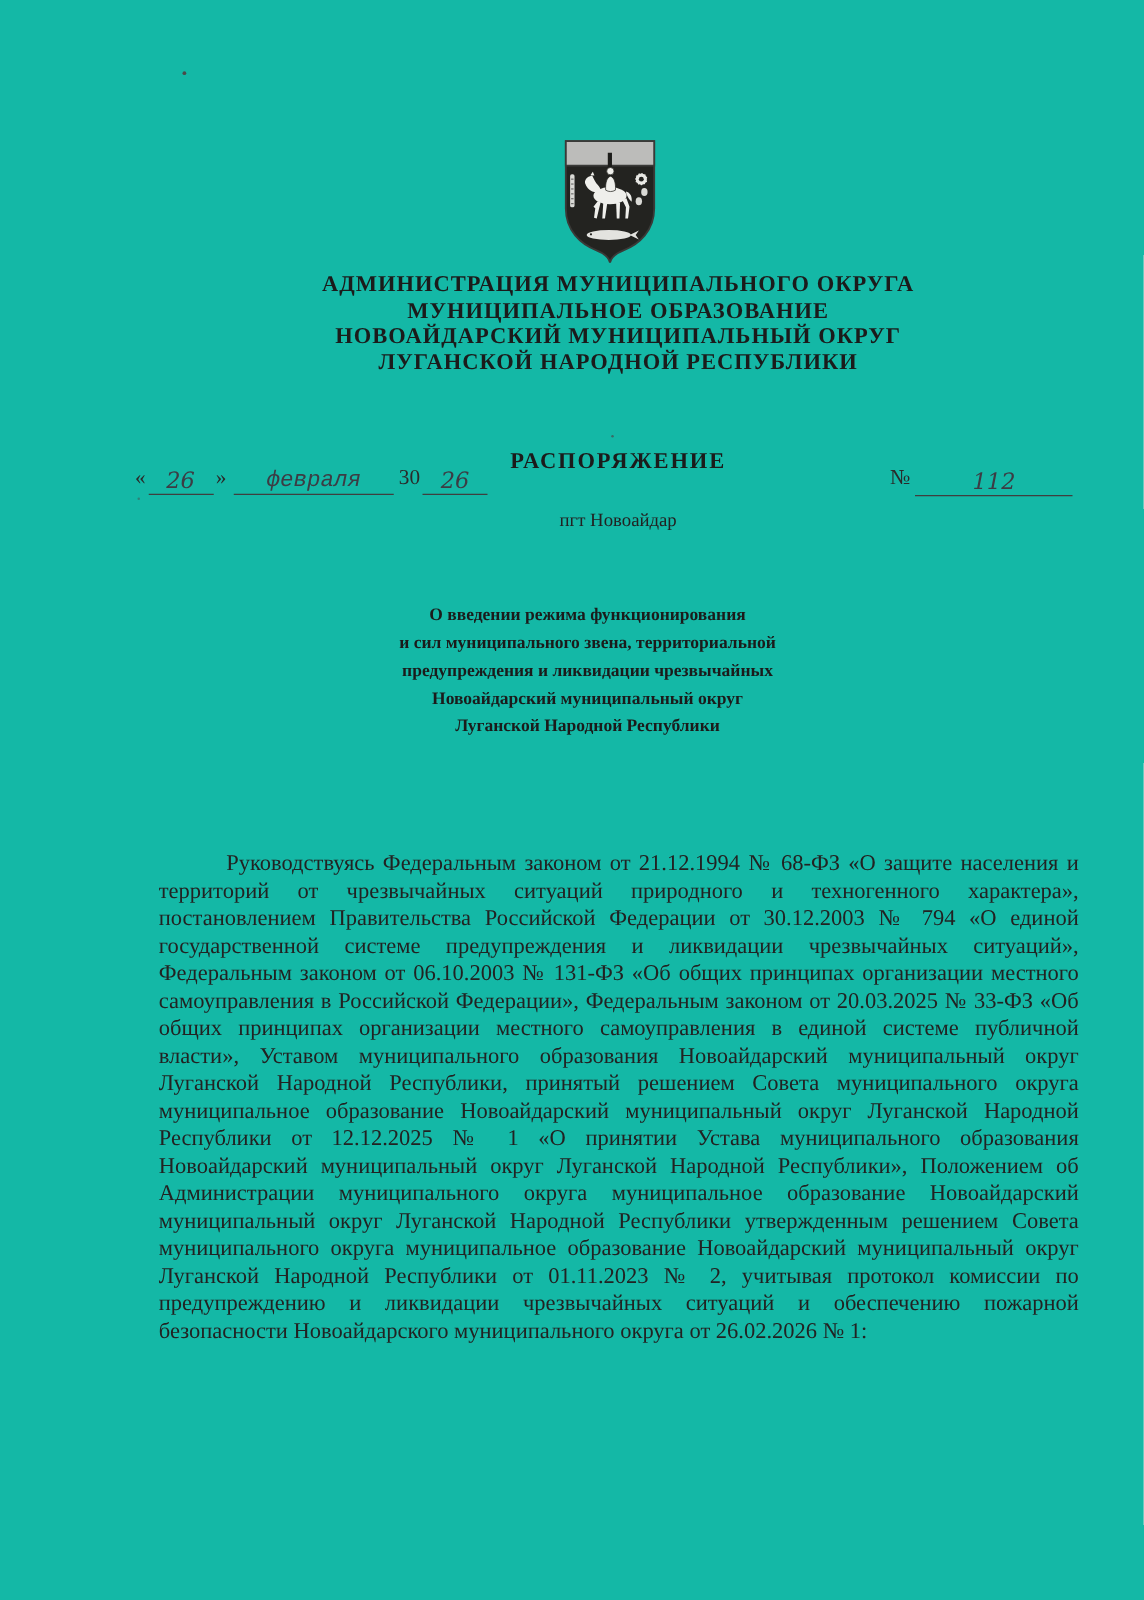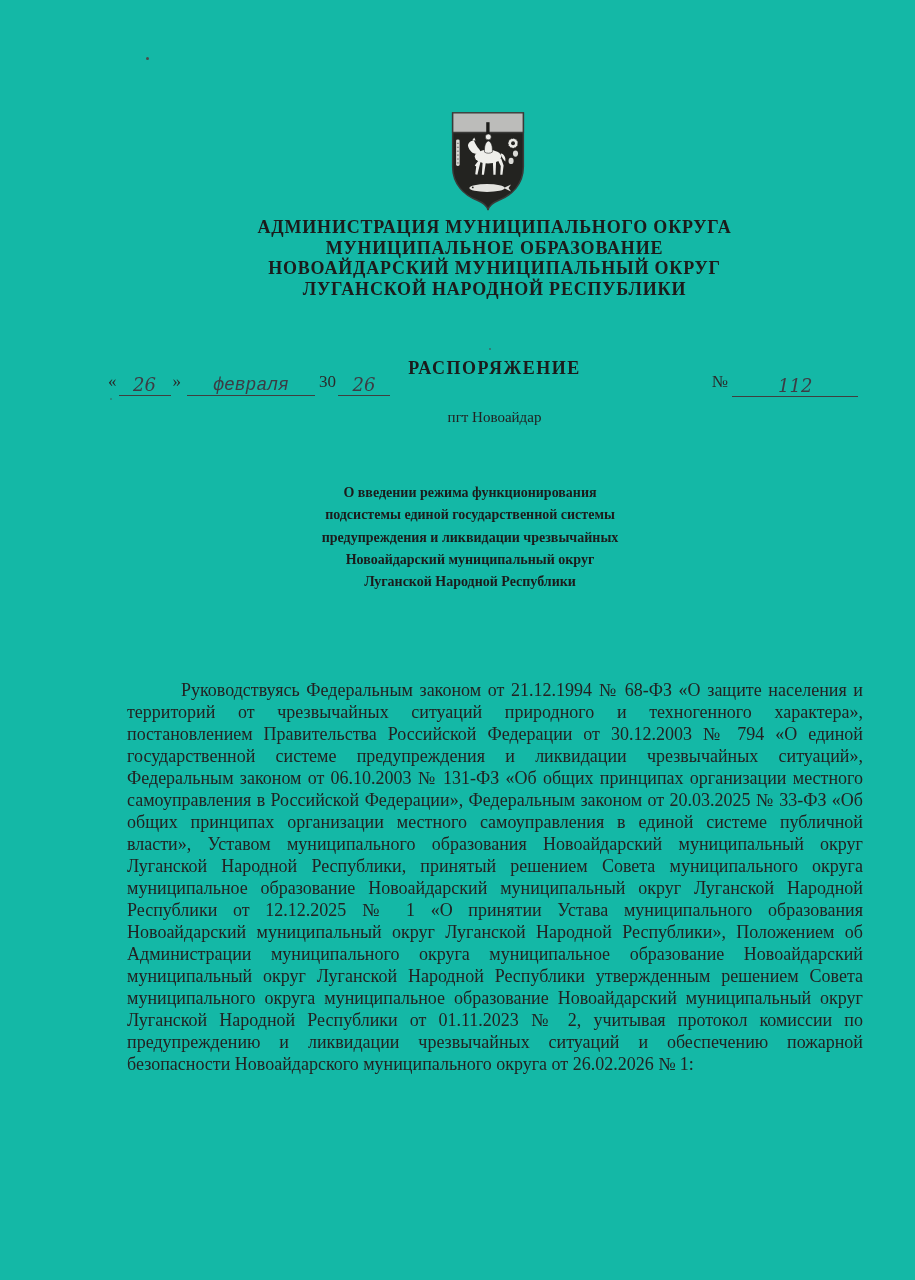--- a/index.html
+++ b/index.html
@@ -137,21 +137,21 @@
 
   <div class="number-line">
     <span class="no-label">№</span>
     <span class="hw u number">112</span>
   </div>
 
   <div class="place">пгт Новоайдар</div>
 
   <div class="title">
     <div>О введении режима функционирования</div>
-    <div>подсистемы единой государственной системы</div>
+    <div>и сил муниципального звена, территориальной</div>
     <div>предупреждения и ликвидации чрезвычайных</div>
     <div>Новоайдарский муниципальный округ</div>
     <div>Луганской Народной Республики</div>
   </div>
 
   <div class="body-par">Руководствуясь Федеральным законом от 21.12.1994 № 68-ФЗ «О защите населения и территорий от чрезвычайных ситуаций природного и техногенного характера», постановлением Правительства Российской Федерации от 30.12.2003 № 794 «О единой государственной системе предупреждения и ликвидации чрезвычайных ситуаций», Федеральным законом от 06.10.2003 № 131-ФЗ «Об общих принципах организации местного самоуправления в Российской Федерации», Федеральным законом от 20.03.2025 № 33-ФЗ «Об общих принципах организации местного самоуправления в единой системе публичной власти», Уставом муниципального образования Новоайдарский муниципальный округ Луганской Народной Республики, принятый решением Совета муниципального округа муниципальное образование Новоайдарский муниципальный округ Луганской Народной Республики от 12.12.2025 № 1 «О принятии Устава муниципального образования Новоайдарский муниципальный округ Луганской Народной Республики», Положением об Администрации муниципального округа муниципальное образование Новоайдарский муниципальный округ Луганской Народной Республики утвержденным решением Совета муниципального округа муниципальное образование Новоайдарский муниципальный округ Луганской Народной Республики от 01.11.2023 № 2, учитывая протокол комиссии по предупреждению и ликвидации чрезвычайных ситуаций и обеспечению пожарной безопасности Новоайдарского муниципального округа от 26.02.2026 № 1:</div>
 
   <div class="speck speck1"></div>
   <div class="speck speck2"></div>
   <div class="speck speck3"></div>

